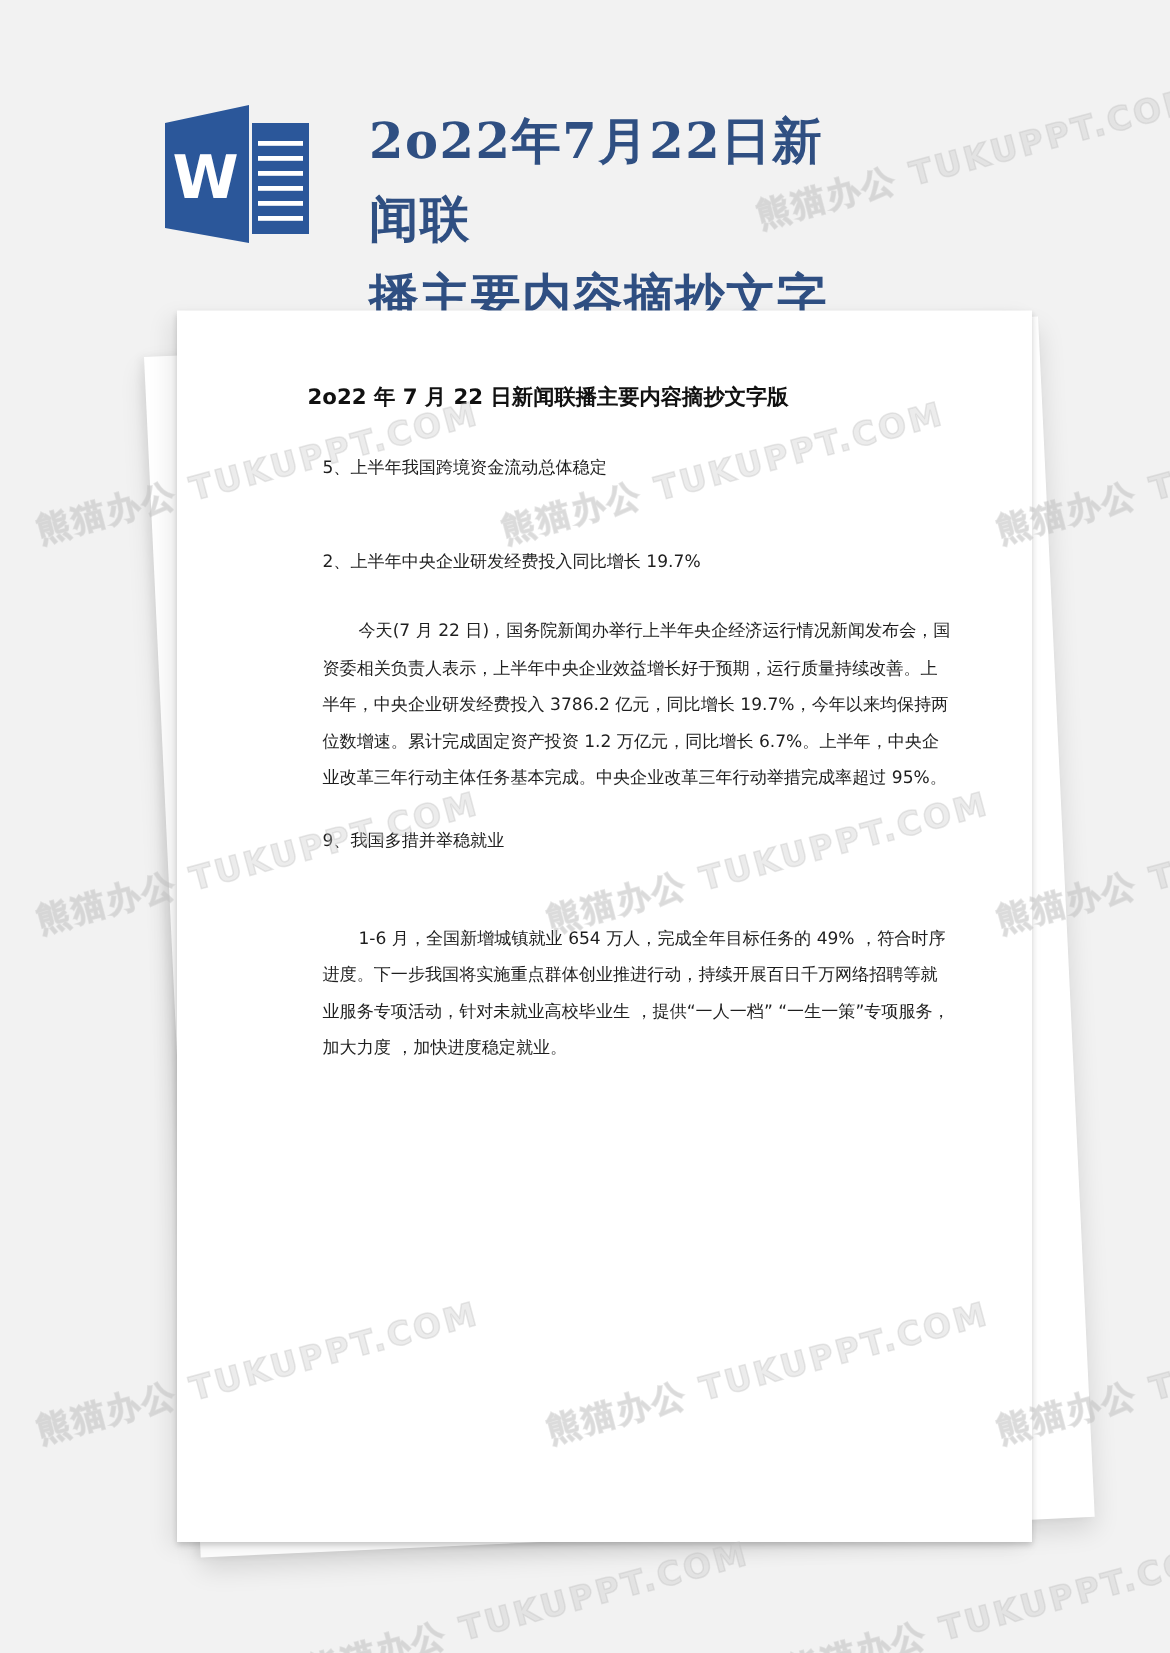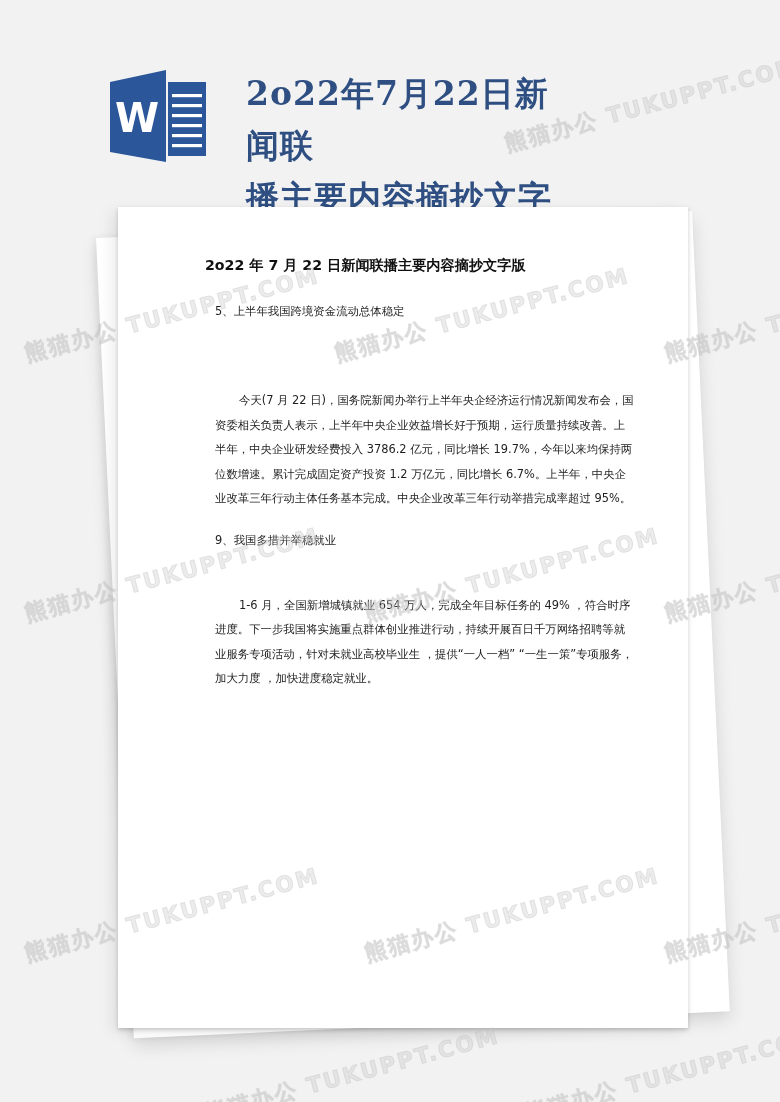--- a/index.html
+++ b/index.html
@@ -122,20 +122,21 @@
 <div class="back-page"></div>
 
 <div class="front-page">
   <div class="doc">
     <div class="doc-title">2o22 年 7 月 22 日新闻联播主要内容摘抄文字版</div>
 
     <div class="section-heading">5、上半年我国跨境资金流动总体稳定</div>
     <div class="gap-h"></div>
     <div class="gap-p"></div>
 
+    <div class="section-heading">2、上半年中央企业研发经费投入同比增长 19.7%</div>
     <div class="gap-h"></div>
     <p class="para">今天(7 月 22 日)，国务院新闻办举行上半年央企经济运行情况新闻发布会，国资委相关负责人表示，上半年中央企业效益增长好于预期，运行质量持续改善。上半年，中央企业研发经费投入 3786.2 亿元，同比增长 19.7%，今年以来均保持两位数增速。累计完成固定资产投资 1.2 万亿元，同比增长 6.7%。上半年，中央企业改革三年行动主体任务基本完成。中央企业改革三年行动举措完成率超过 95%。</p>
     <div class="gap-p"></div>
 
     <div class="section-heading">9、我国多措并举稳就业</div>
     <div class="gap-h"></div>
     <div class="gap-p"></div>
     <p class="para">1-6 月，全国新增城镇就业 654 万人，完成全年目标任务的 49% ，符合时序进度。下一步我国将实施重点群体创业推进行动，持续开展百日千万网络招聘等就业服务专项活动，针对未就业高校毕业生 ，提供“一人一档” “一生一策”专项服务，加大力度 ，加快进度稳定就业。</p>
   </div>
 </div>

